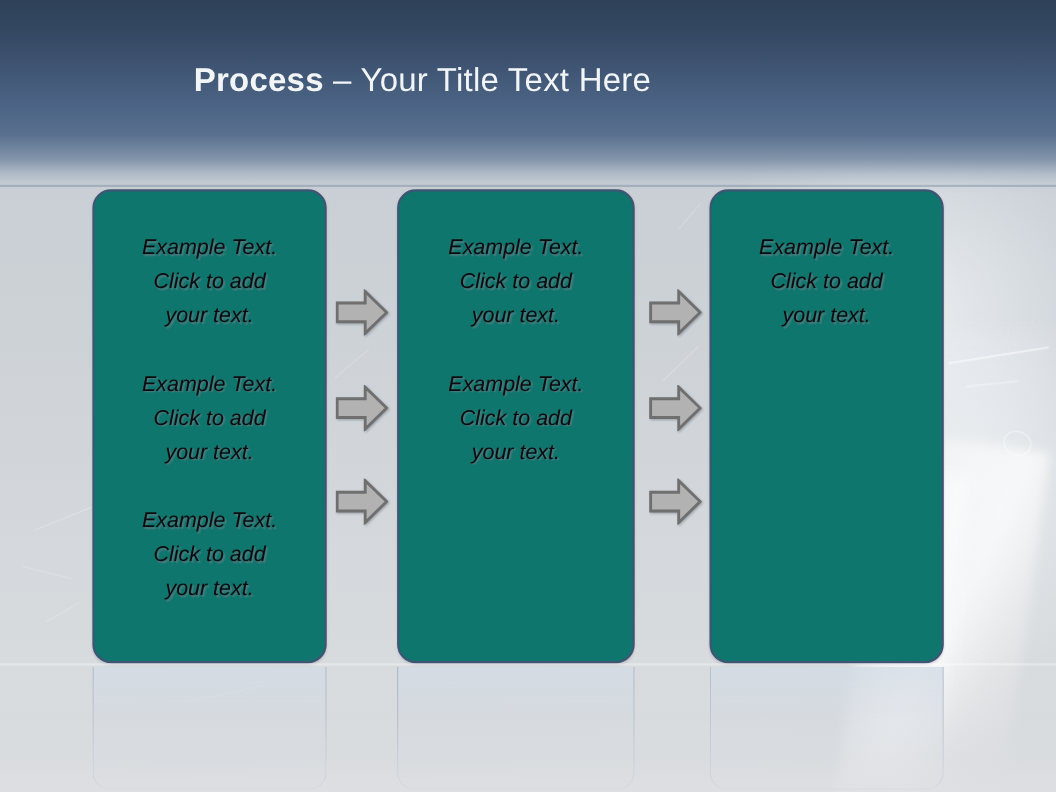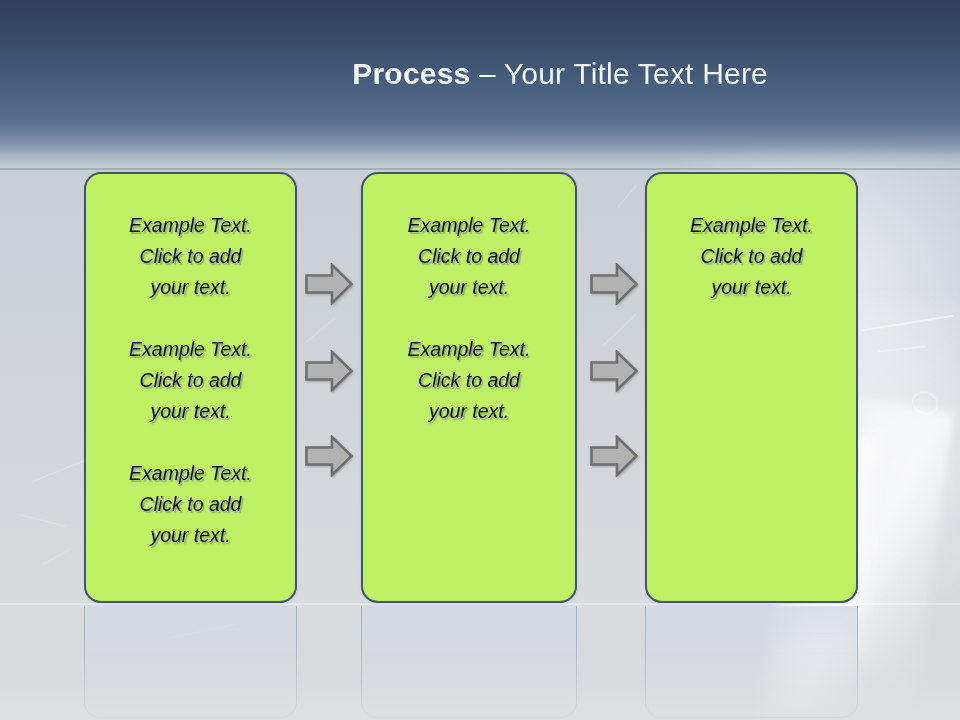--- a/index.html
+++ b/index.html
@@ -87,35 +87,35 @@
       rgba(194,202,211,.22) 96%,
       rgba(205,210,216,0) 100%);
   }
   .header-line {
     position:absolute; left:0; top:168px; width:960px; height:2px;
     background:rgba(96,118,146,.35);
   }
 
   .slide-title {
     position:absolute; left:0; top:54px; width:768px;
-    text-align:right;
+    text-align:center;
     color:#f2f5f8;
     font-size:30px;
     line-height:40px;
     letter-spacing:.2px;
     white-space:nowrap;
   }
   .slide-title .t-bold { font-weight:bold; }
   .slide-title .t-rest { font-weight:normal; }
 
   
   .proc-box {
     position:absolute;
     top:172px; height:431px;
-    background:#bef264;
+    background:#0f766e;
     border:2.5px solid #3f5573;
     border-radius:17px;
     box-shadow:0 1px 2px rgba(60,80,105,.18);
   }
   #box-0 { left:84px;  width:213px; }
   #box-1 { left:361px; width:216px; }
   #box-2 { left:645px; width:213px; }
 
   .box-inner {
     position:absolute; left:0; right:0; top:36px;

